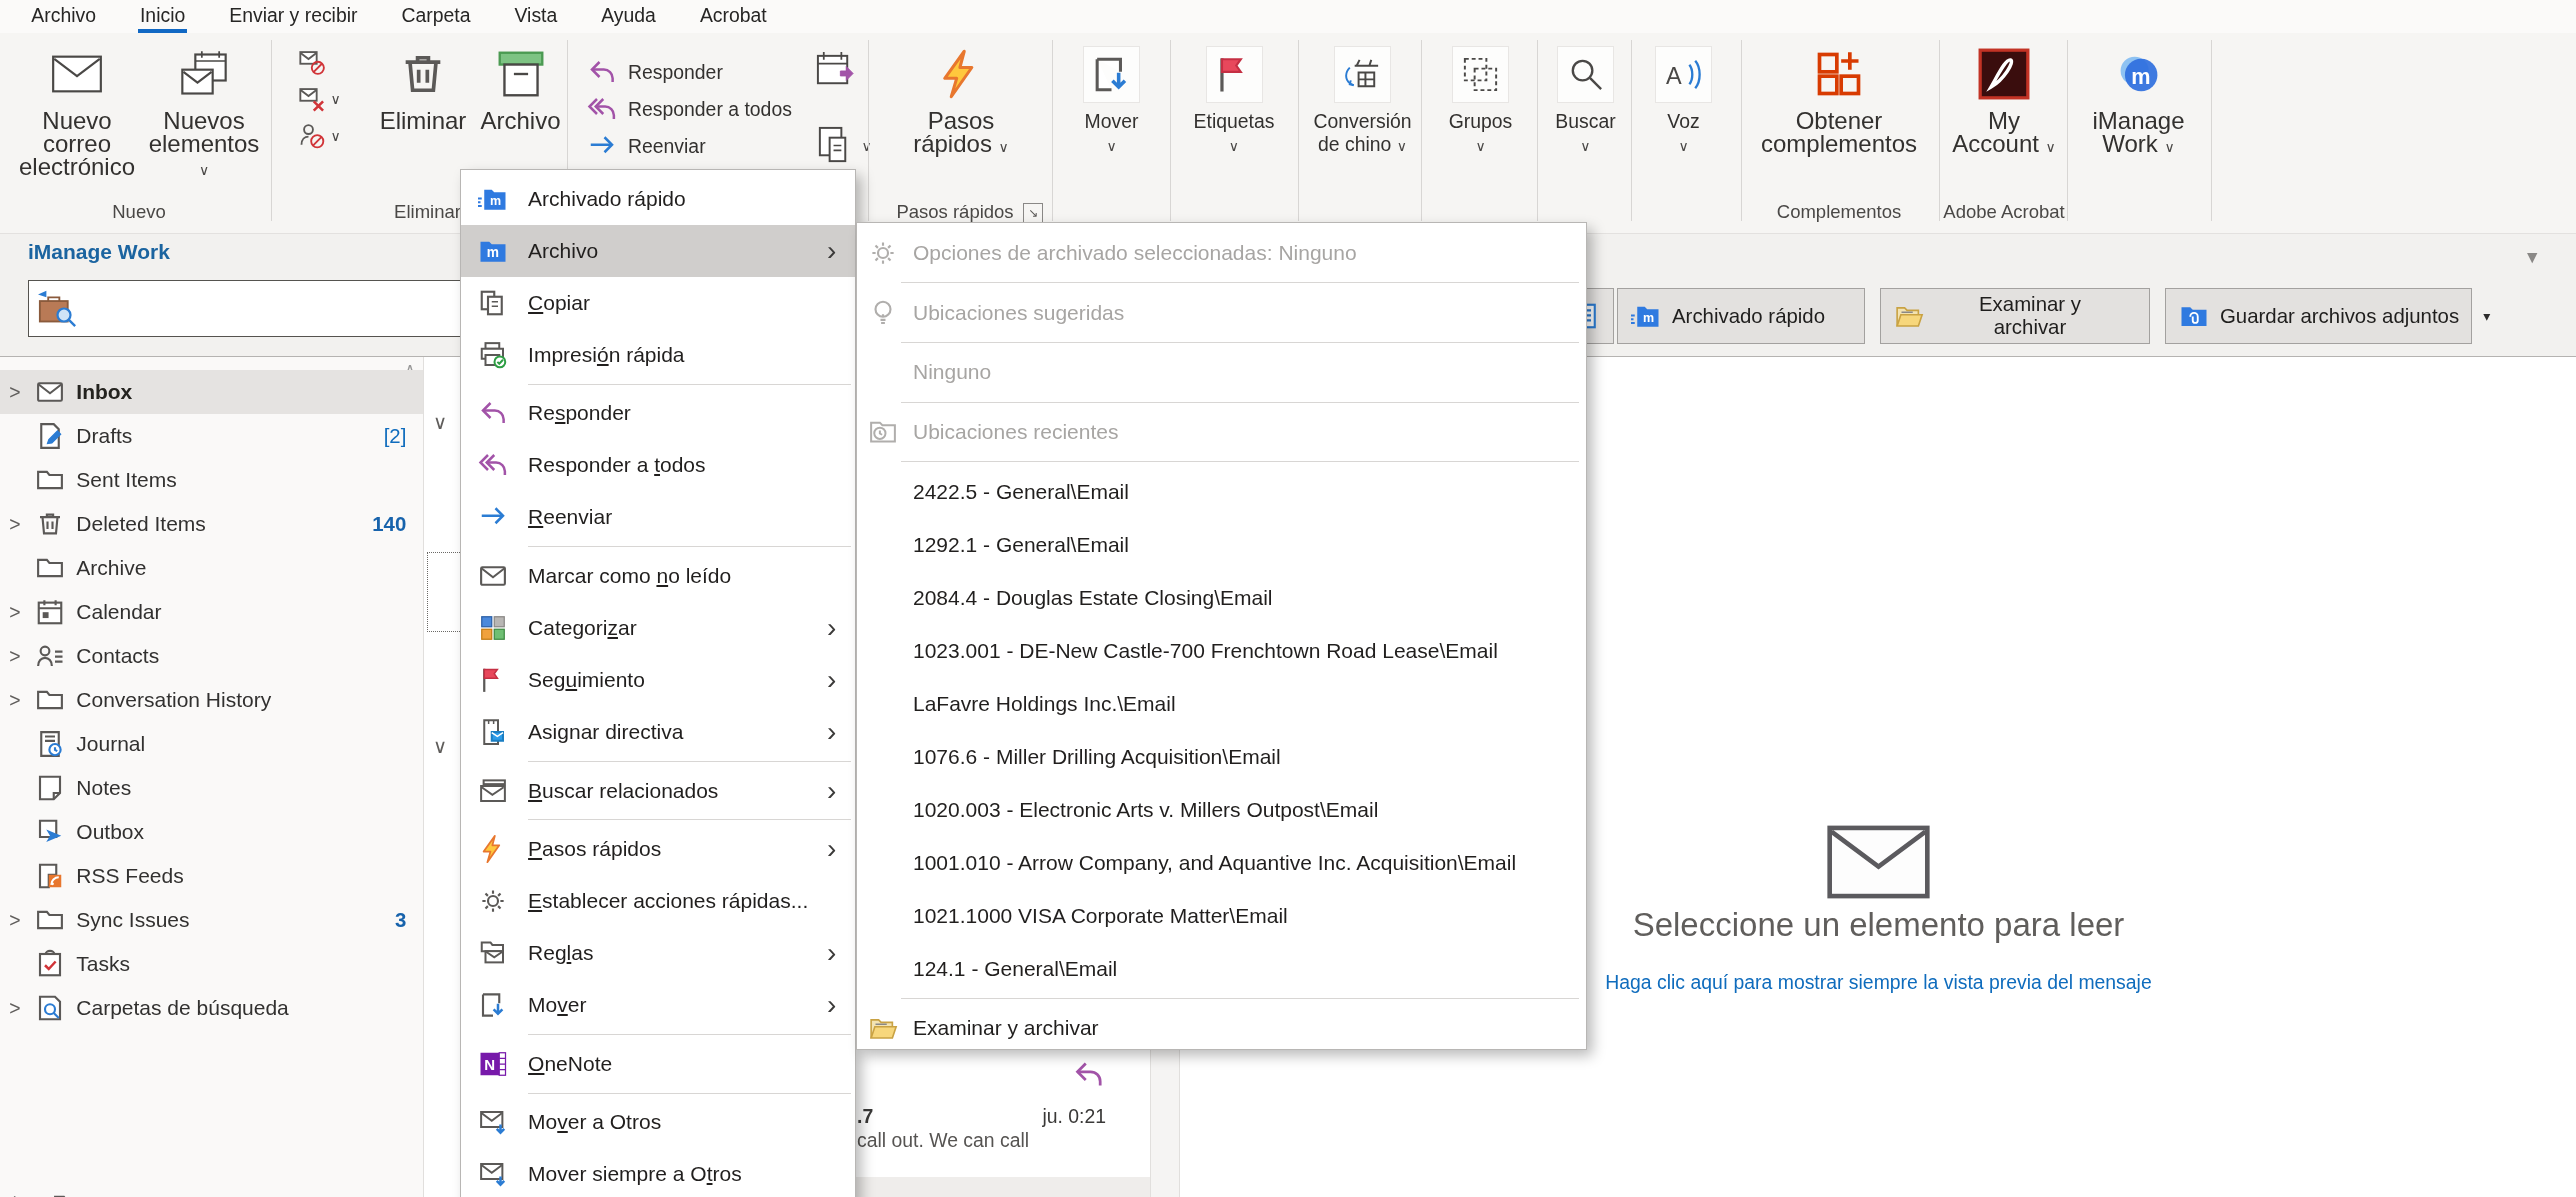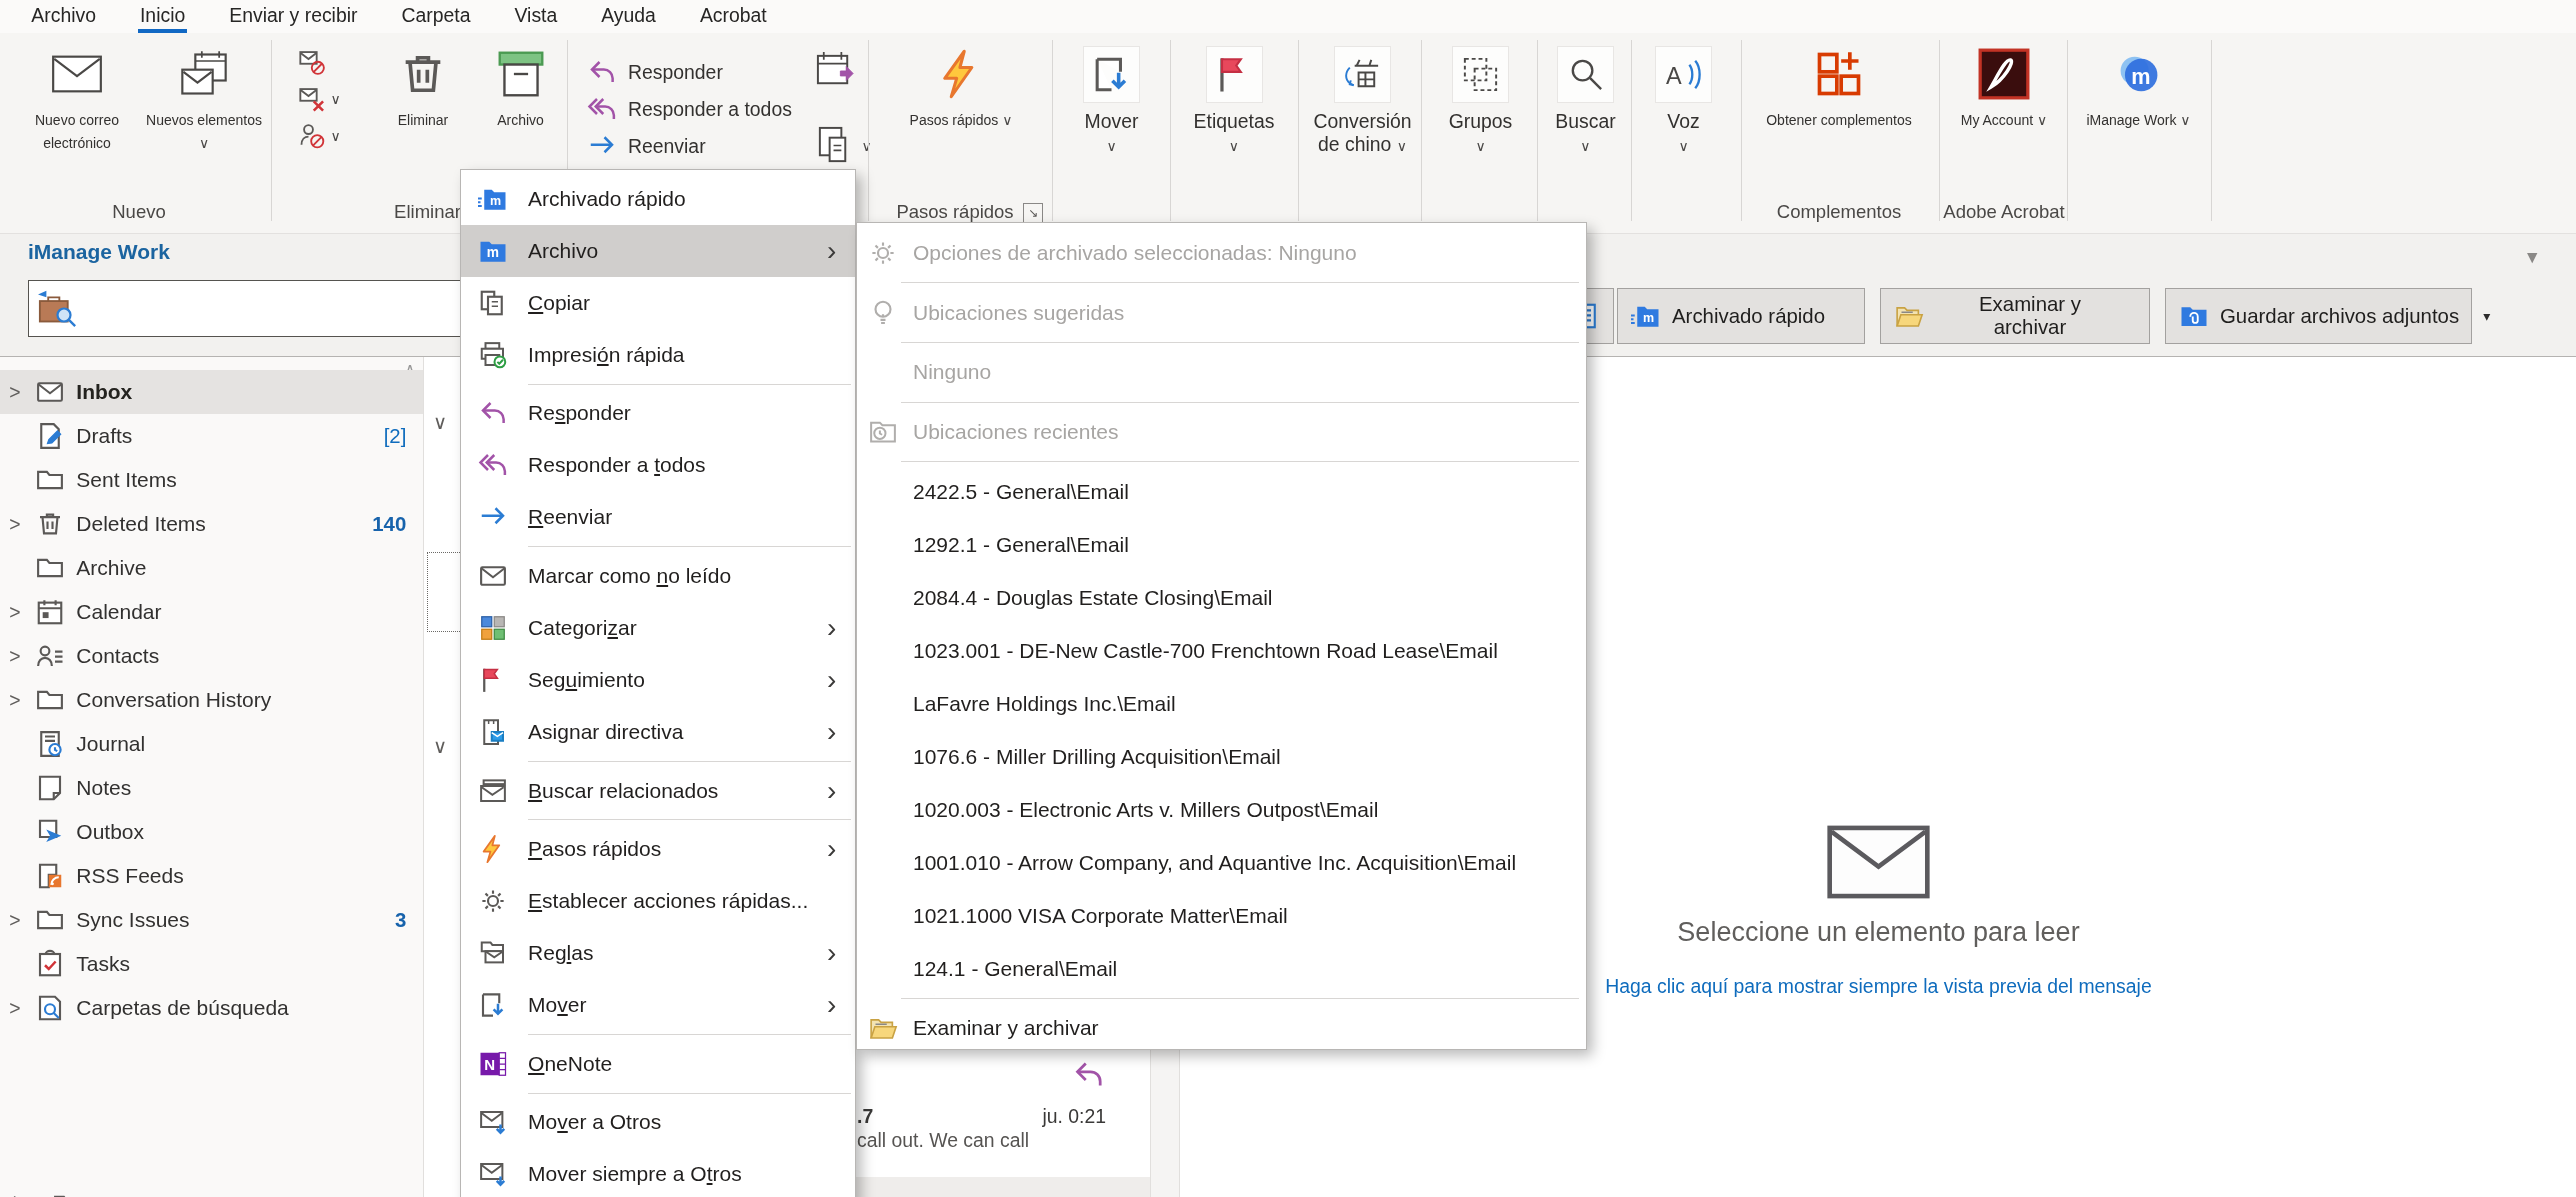--- a/index.html
+++ b/index.html
@@ -11,21 +11,21 @@
   .menubar { position:absolute; left:0; top:0; width:2576px; height:33px; background:#fbfaf9; display:flex; padding-left:9.3px; }
   .tab { position:relative; padding:0 22px; font-size:19.4px; line-height:31px; color:#272625; cursor:default; }
   .tab.active::after { content:""; position:absolute; left:20.4px; right:20.4px; bottom:0; height:3.7px; background:#1168c4; }
 
   
   .ribbon { position:absolute; left:0; top:33px; width:2576px; height:200px; background:#f6f5f3; }
   .rdiv { position:absolute; top:9.3px; height:209px; width:0.9px; background:#d8d6d4; top:7.4px; height:181px; }
   .rlabel { position:absolute; top:168px; height:24px; font-size:18.5px; color:#4a4846; text-align:center; white-space:nowrap; }
   .rbig { position:absolute; top:5.6px; display:flex; flex-direction:column; align-items:center; }
   .rbig .ric { height:70px; display:flex; align-items:center; justify-content:center; }
-  .rbig .rtxt { text-align:center; font-size:14px; line-height:23px; color:#33312f; }
+  .rbig .rtxt { text-align:center; font-size:24px; line-height:23px; color:#33312f; }
   .rmed { position:absolute; top:13px; display:flex; flex-direction:column; align-items:center; }
   .rmed .ric { height:57px; width:57px; background:#fdfdfc; border:0.9px solid #e8e6e4; display:flex; align-items:center; justify-content:center; }
   .rmed .rtxt { margin-top:7.4px; text-align:center; font-size:19.4px; line-height:23px; color:#33312f; }
   .rrow { position:absolute; display:flex; align-items:center; gap:11px; font-size:19.4px; color:#33312f; white-space:nowrap; }
   .rsm  { position:absolute; display:flex; align-items:center; gap:4.6px; }
   .i26 { width:28px; height:28px; display:inline-block; } .i26 svg{width:100%;height:100%}
   .i30 { width:30px; height:30px; display:inline-block; flex:none; } .i30 svg{width:100%;height:100%}
   .i40 { width:43px; height:43px; display:inline-block; } .i40 svg{width:100%;height:100%}
   .i52 { width:52px; height:52px; display:inline-block; } .i52 svg{width:100%;height:100%}
   .caret { font-size:14px; color:#4a4846; line-height:1; }
@@ -60,21 +60,21 @@
 
   .liststrip { position:absolute; left:425px; top:0; width:36px; height:840px; background:#fff; }
   .lchev { position:absolute; left:433px; font-size:19.4px; color:#5f5d5b; }
   .lchev::before{ content:"\2228"; }
   .dotted { position:absolute; left:427px; top:195px; width:37px; height:80px; border:1.9px dotted #6b6966; background:#fff; }
 
   .vscroll { position:absolute; left:1150px; top:0; width:30px; height:840px; background:#f5f4f3; border-left:0.9px solid #e1dfdd; border-right:0.9px solid #e1dfdd; }
 
   .readpane { position:absolute; left:1181px; top:0; width:1395px; height:840px; background:#fff; }
   .empty { position:absolute; left:0; right:0; top:467px; text-align:center; }
-  .empty-title { margin-top:14px; font-size:27px; color:#605e5c; }
+  .empty-title { margin-top:3px; font-size:33px; color:#605e5c; }
   .empty-link { margin-top:27px; font-size:19.4px; color:#0f6cbd; cursor:pointer; display:inline-block; }
 
   .fragline { position:absolute; left:857px; top:688px; width:293px; height:0.9px; background:#dddbd9; }
   .fragreply { position:absolute; left:1070px; top:701px; width:37px; height:33px; }
   .fragreply svg { width:100%; height:100%; }
   .fragnum { position:absolute; left:857px; top:748px; font-size:19.4px; color:#3a3938; font-weight:bold; }
   .fragtime { position:absolute; left:962px; top:748px; width:144px; text-align:right; font-size:19.4px; color:#3a3938; }
   .fragprev { position:absolute; left:857px; top:772px; width:292px; font-size:19.4px; color:#565452; white-space:nowrap; overflow:hidden; }
   .fragband { position:absolute; left:856px; top:820px; width:294px; height:20.4px; background:#efedeb; }
   .clipped-row { position:absolute; left:13px; top:833px; height:7.4px; width:278px; overflow:hidden; display:flex; gap:13px; }

